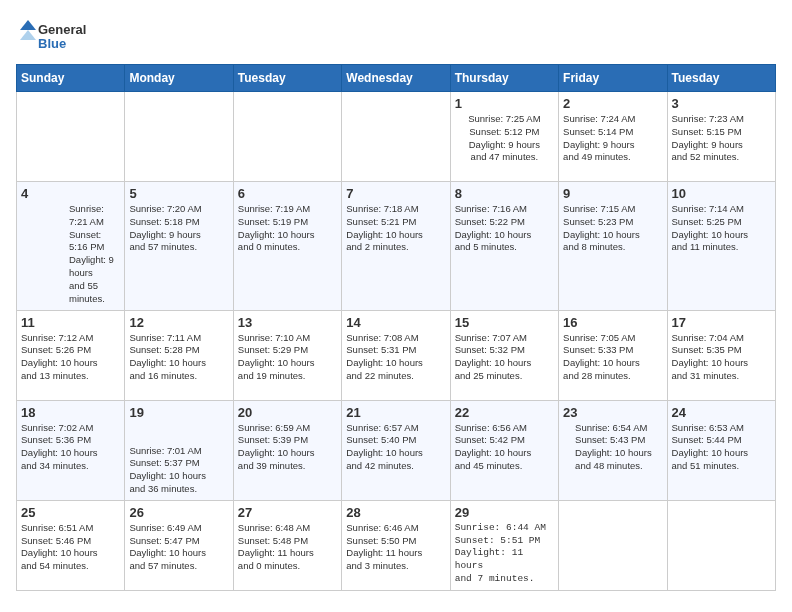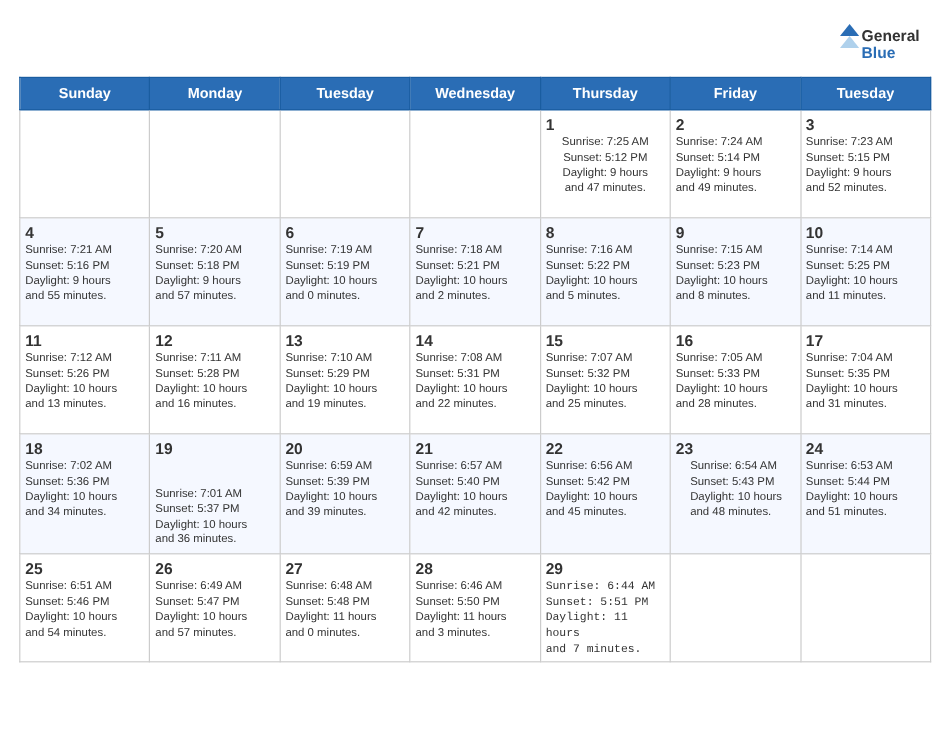--- a/index.html
+++ b/index.html
@@ -5,21 +5,21 @@
     * { box-sizing: border-box; margin: 0; padding: 0; }
     body {
       font-family: Arial, sans-serif;
       background: #fff;
       width: 792px;
       min-height: 612px;
       padding: 16px;
     }
     .header-area {
       display: flex;
-      justify-content: flex-end;
+      justify-content: flex-start;
       align-items: flex-start;
       margin-bottom: 8px;
     }
     .logo {
       display: flex;
       align-items: center;
       gap: 4px;
     }
     .title-area {
       text-align: right;
@@ -36,21 +36,21 @@
     table {
       width: 100%;
       border-collapse: collapse;
       table-layout: fixed;
     }
     th {
       background-color: #2a6db5;
       color: #fff;
       font-size: 12px;
       padding: 6px 4px;
-      text-align: center;
+      text-align: left;
       border: 1px solid #1a5da0;
     }
     td {
       border: 1px solid #ccc;
       vertical-align: top;
       padding: 4px;
       font-size: 10px;
       color: #333;
       min-height: 80px;
       height: 90px;
@@ -132,21 +132,21 @@
           <span class="day-num">3</span>
           <div class="day-info" style="white-space: pre-line;">Sunrise: 7:23 AM
 Sunset: 5:15 PM
 Daylight: 9 hours
 and 52 minutes.</div>
         </td>
       </tr>
       <tr>
         <td>
           <span class="day-num">4</span>
-          <div class="day-info" style="white-space: pre-line;">Sunrise: 7:21 AM
+          <div class="day-info" style="white-space: pre-line; margin-left: 48px;">Sunrise: 7:21 AM
 Sunset: 5:16 PM
 Daylight: 9 hours
 and 55 minutes.</div>
         </td>
         <td>
           <span class="day-num">5</span>
           <div class="day-info" style="white-space: pre-line;">Sunrise: 7:20 AM
 Sunset: 5:18 PM
 Daylight: 9 hours
 and 57 minutes.</div>

